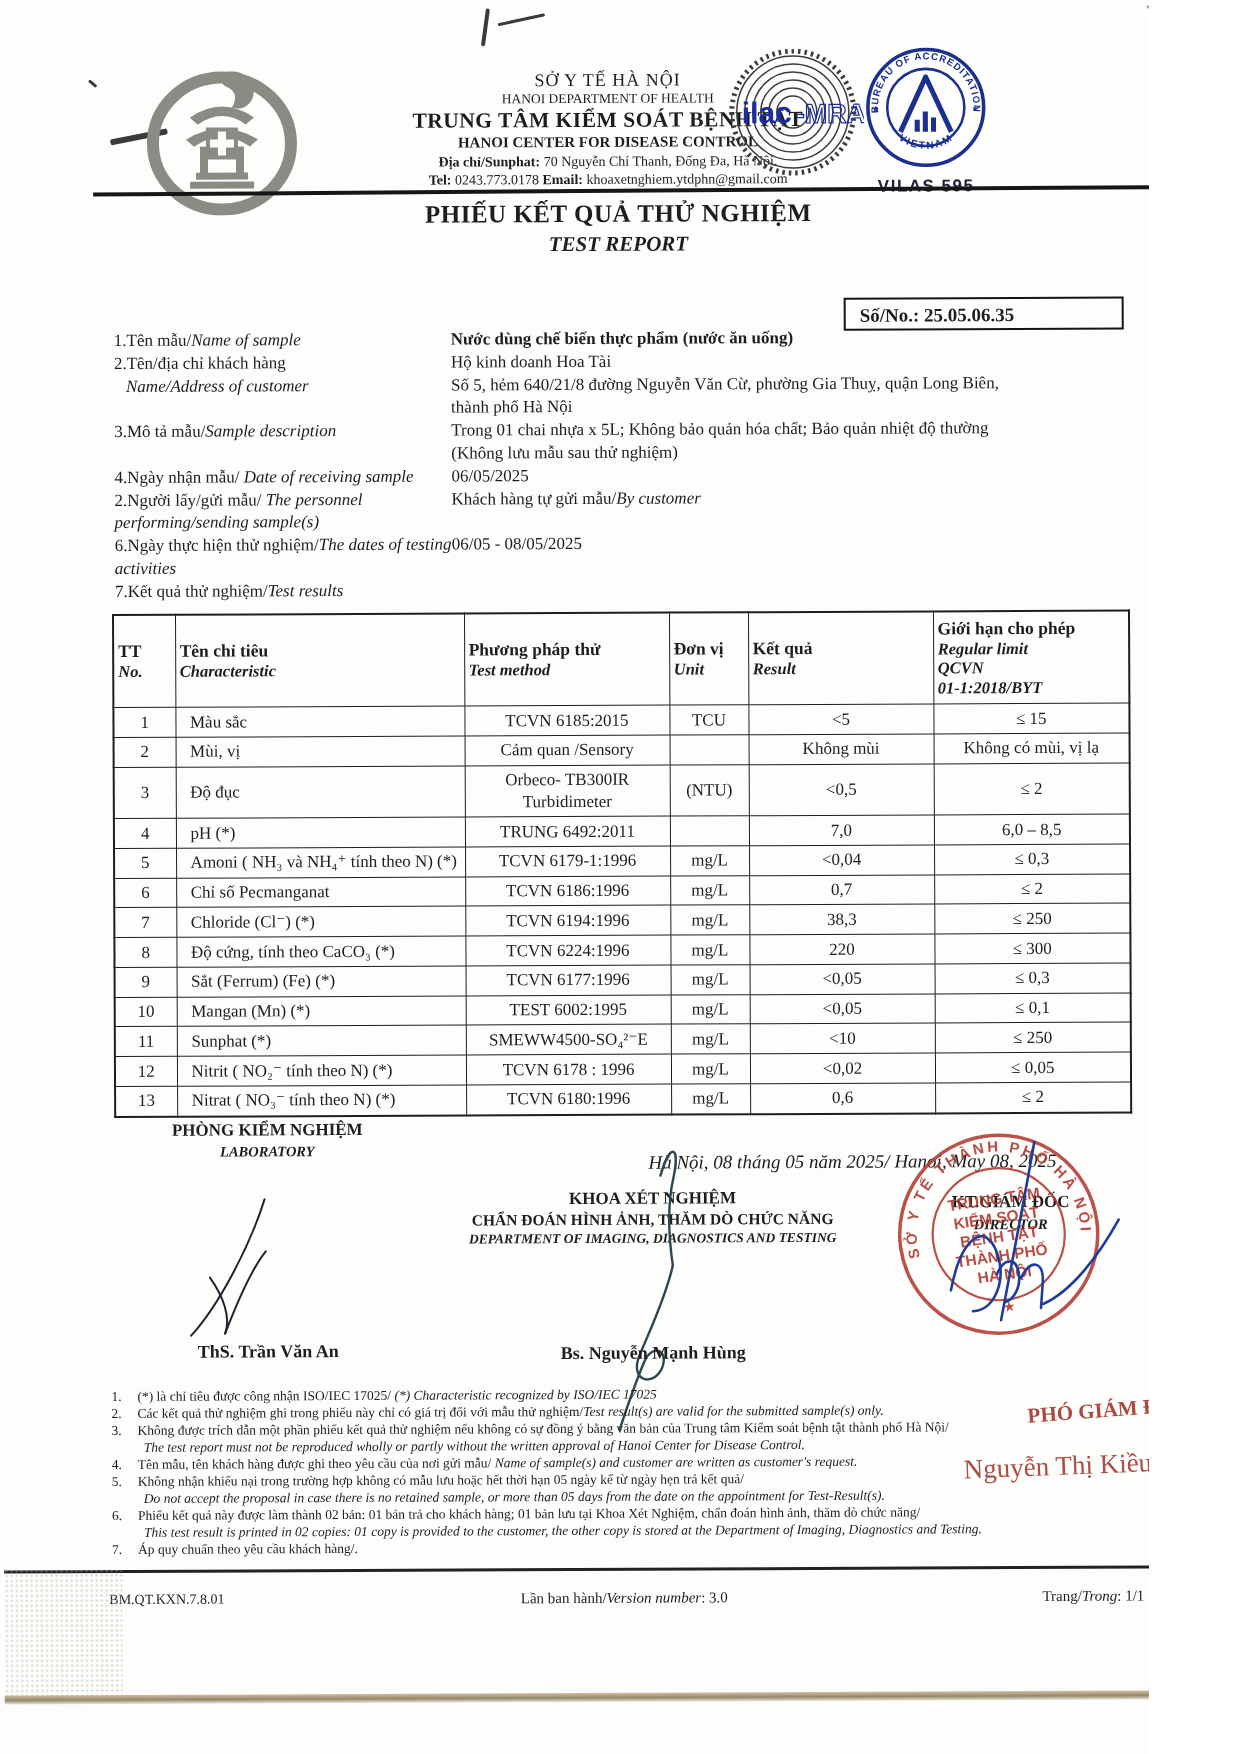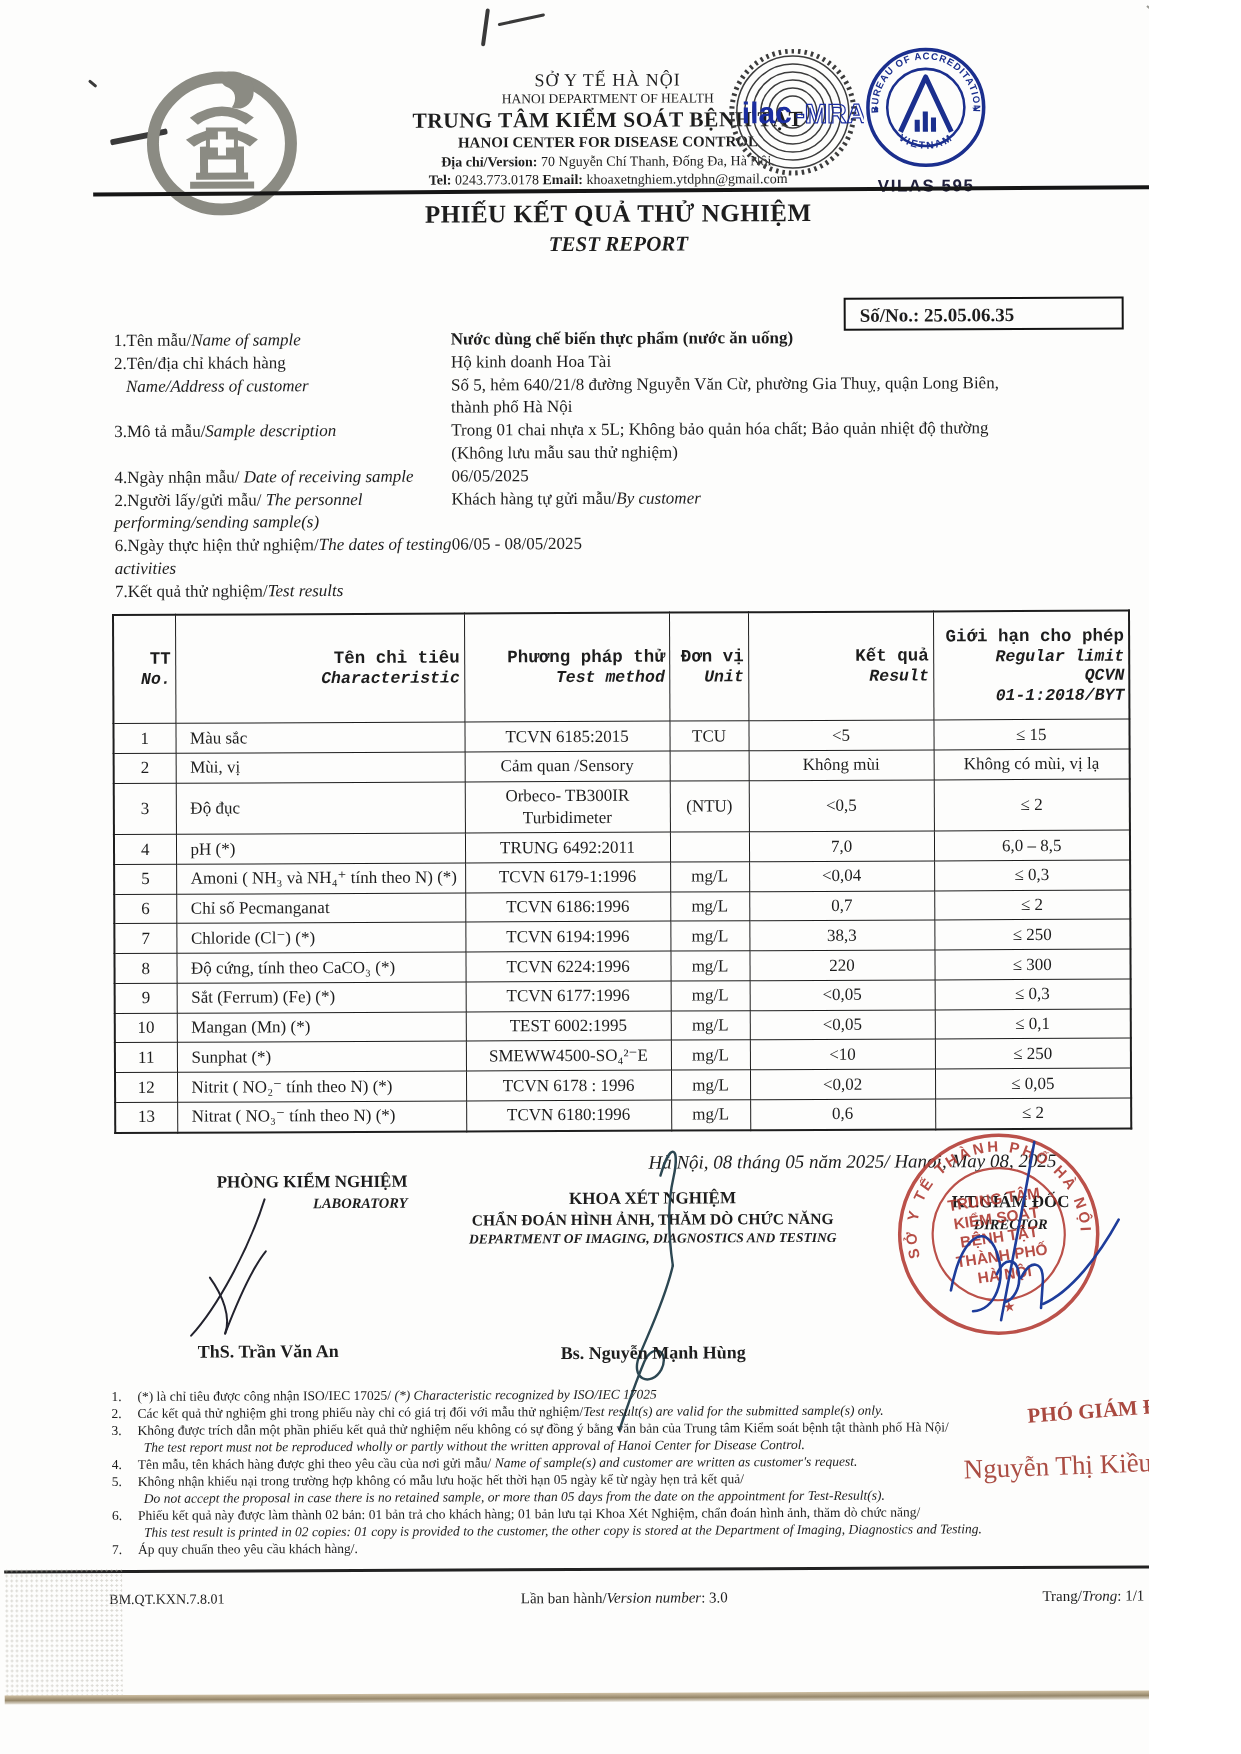--- a/index.html
+++ b/index.html
@@ -36,29 +36,29 @@
   .ilabel{width:337px;flex:none;}
   .ivalue{width:560px;flex:none;}
   .ilabel .en-block{display:block;padding-left:12px;}
   .results-heading{margin-top:0;}
 
   
   table.results{left:112px;top:612px;width:1016px;position:absolute;border-collapse:collapse;
                 font-size:17px;table-layout:fixed;}
   table.results th,table.results td{border:1.8px solid #1e1e1e;vertical-align:middle;}
   table.results{border:2.5px solid #1e1e1e;}
-  th.hd{padding:14px 4px;text-align:right;line-height:1.18;font-family:Liberation Mono, monospace;}
+  th.hd{padding:6px 4px;text-align:left;line-height:1.18;}
   .hd-vi{font-weight:bold;font-size:17.5px;}
   .hd-en{font-weight:bold;font-style:italic;font-size:16.5px;}
   td{padding:3.5px 4px;text-align:center;line-height:1.28;}
   td.c-name{text-align:left;padding-left:14px;}
 
   
   .dateline{left:560px;top:1152px;width:580px;text-align:center;font-style:italic;font-size:19px;}
-  .sig-left{left:125px;top:1170px;width:280px;text-align:right;line-height:1.35;}
+  .sig-left{left:125px;top:1118px;width:280px;text-align:center;line-height:1.35;}
   .sig-mid{left:435px;top:1188px;width:430px;text-align:center;line-height:1.3;}
   .sig-right{left:888px;top:1192px;width:240px;text-align:center;line-height:1.4;}
   .sg1{font-size:17px;font-weight:bold;}
   .sg2{font-size:14.5px;font-weight:bold;font-style:italic;}
   .sg3{font-size:15.5px;font-weight:bold;}
   .name-left{left:125px;top:1340px;width:280px;text-align:center;font-size:18px;font-weight:bold;}
   .name-mid{left:470px;top:1343px;width:360px;text-align:center;font-size:18px;font-weight:bold;}
   .red-title{left:985px;top:1400px;width:240px;text-align:center;font-size:21px;font-weight:bold;
              color:#a23a30;transform:rotate(-4deg);opacity:.92;}
   .red-name{left:935px;top:1452px;width:290px;text-align:center;font-size:27px;color:#a23a30;
@@ -114,21 +114,21 @@
       </g>
       <rect x="74" y="66" width="8" height="24" fill="#fdfdfc"></rect>
       <rect x="66" y="74" width="24" height="8" fill="#fdfdfc"></rect>
     </svg>
 
     <div class="abs org-block">
       <div class="dept-vi">SỞ Y TẾ HÀ NỘI</div>
       <div class="dept-en">HANOI DEPARTMENT OF HEALTH</div>
       <div class="org-vi">TRUNG TÂM KIỂM SOÁT BỆNH TẬT</div>
       <div class="org-en">HANOI CENTER FOR DISEASE CONTROL</div>
-      <div class="addr"><span class="b">Địa chỉ/Version:</span><span> 70 Nguyễn Chí Thanh, Đống Đa, Hà Nội.</span></div>
+      <div class="addr"><span class="b">Địa chỉ/Sunphat:</span><span> 70 Nguyễn Chí Thanh, Đống Đa, Hà Nội.</span></div>
       <div class="tel"><span class="b">Tel:</span><span> 0243.773.0178  </span><span class="b">Email:</span><span> khoaxetnghiem.ytdphn@gmail.com</span></div>
     </div>
 
     <svg class="abs" style="left:726px;top:50px;" width="140" height="132" viewBox="0 0 140 132">
       <g fill="none" stroke="#3c3c3c" stroke-width="1.5">
         <circle cx="69" cy="63" r="16"></circle>
         <circle cx="69" cy="63" r="24"></circle>
         <circle cx="69" cy="63" r="32"></circle>
         <circle cx="69" cy="63" r="40"></circle>
         <circle cx="69" cy="63" r="48"></circle>

